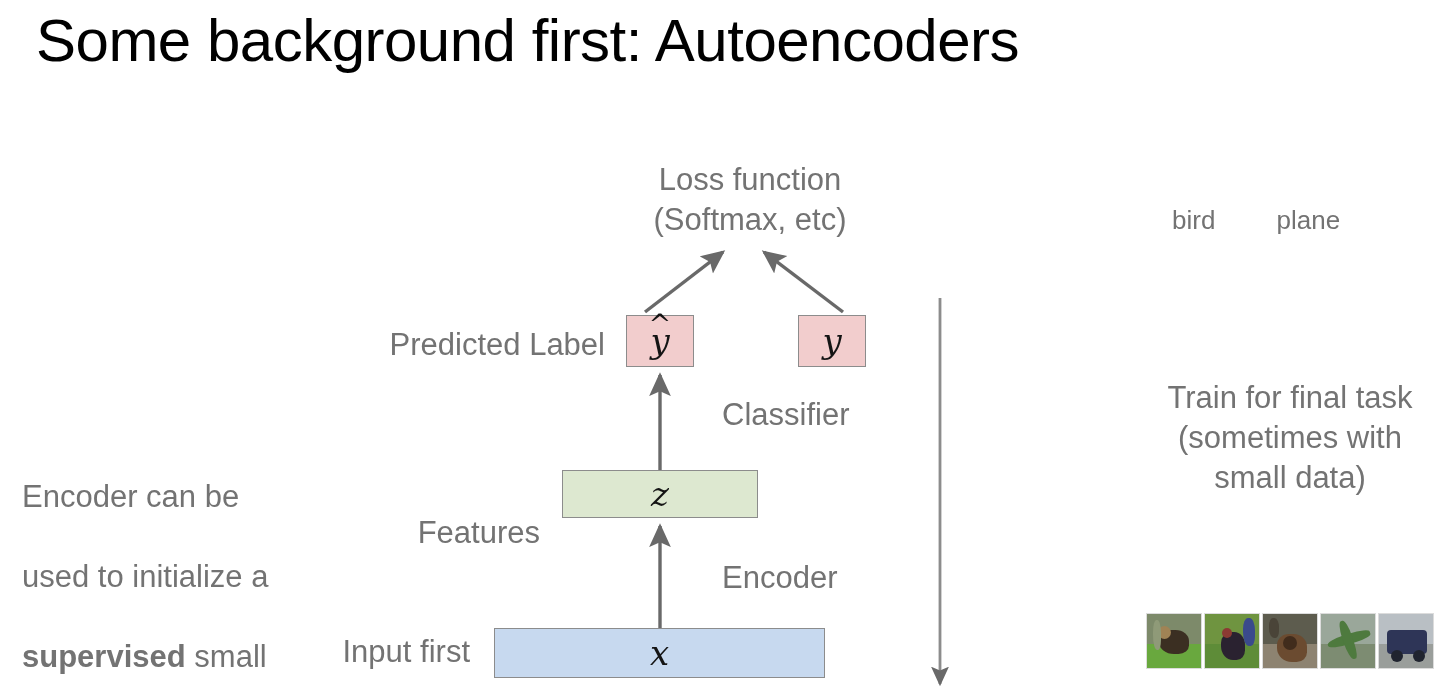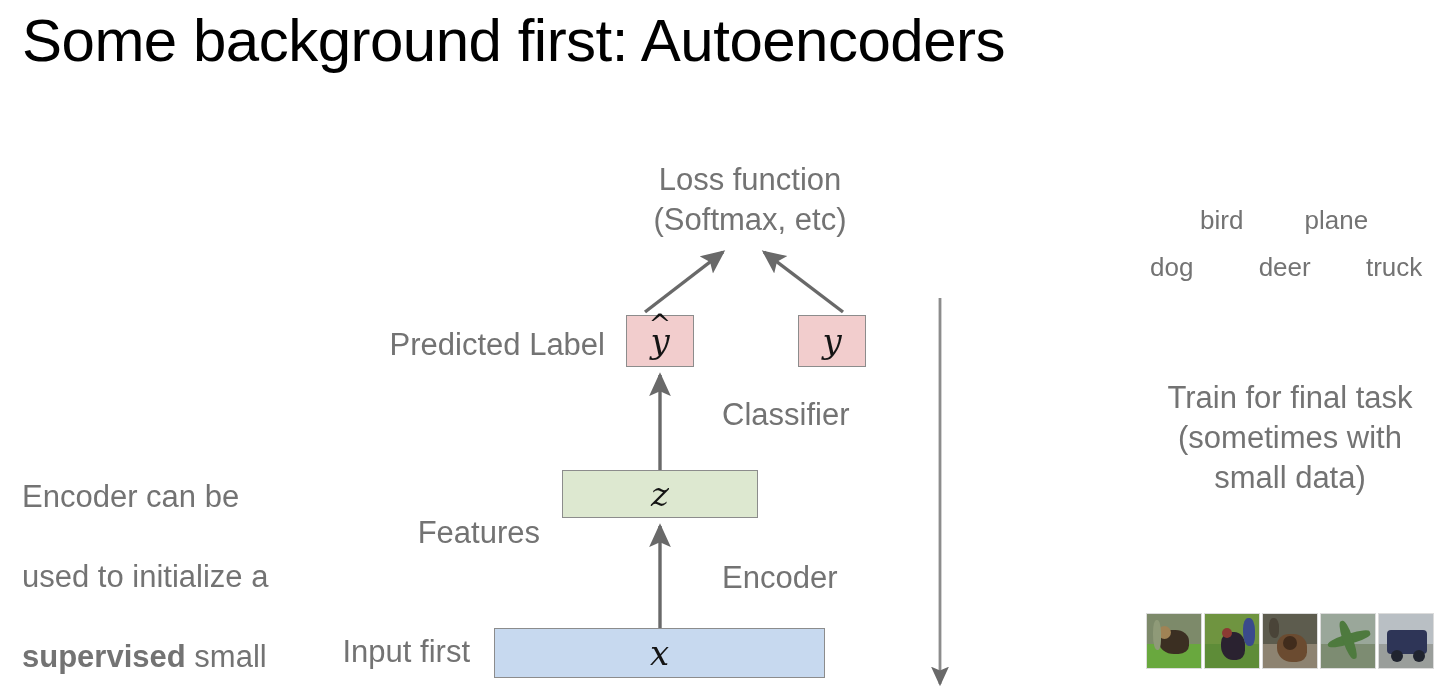--- a/index.html
+++ b/index.html
@@ -15,21 +15,21 @@
     position: relative;
     width: 1449px;
     height: 697px;
     background: #ffffff;
     overflow: hidden;
   }
   .abs { position: absolute; }
 
   
   #page-title {
-    left: 22px;
+    left: 36px;
     top: 8px;
     font-size: 60px;
     line-height: 1.1;
     font-weight: 400;
     letter-spacing: -0.5px;
     color: #000;
     white-space: nowrap;
   }
 
   
@@ -137,27 +137,22 @@
   </div>
 
   <div class="abs dtext" style="left:22px; top:437px; width:300px;">
     <div>Encoder can be</div>
     <div>used to initialize a</div>
     <div><b>supervised</b><span> small</span></div>
   </div>
 
 
   <div class="abs dtext cls-row" style="left:1150px; top:203px; width:290px; font-size:26px; line-height:34px;">
-    <span style="margin-left:50px;">bird</span>
+    <span style="margin-left:22px;">bird</span>
     <span style="margin-left:54px;">plane</span>
-  </div>
-  <div class="abs dtext cls-row" style="left:1150px; top:250px; width:300px; font-size:26px; line-height:34px;">
-    <span>dog</span>
-    <span style="margin-left:58px;">deer</span>
-    <span style="margin-left:48px;">truck</span>
   </div>
 
   <div class="abs dtext center" style="left:1140px; top:378px; width:300px;">Train for final task
 (sometimes with
 small data)</div>
 
   <div class="abs" id="thumb-strip">
     <div class="thumb">
       <div class="sky" style="background:#7d8a6a;"></div>
       <div class="grnd" style="background:#69a83e;"></div>

